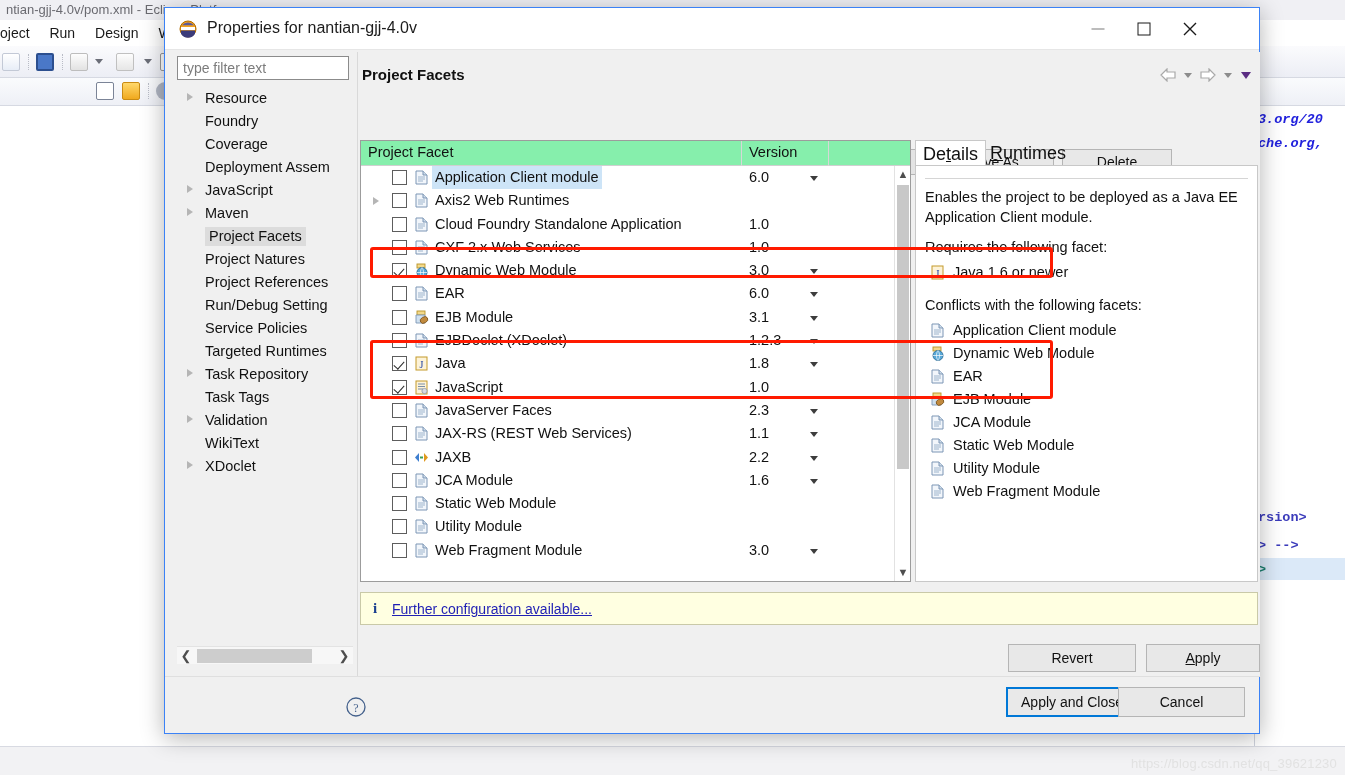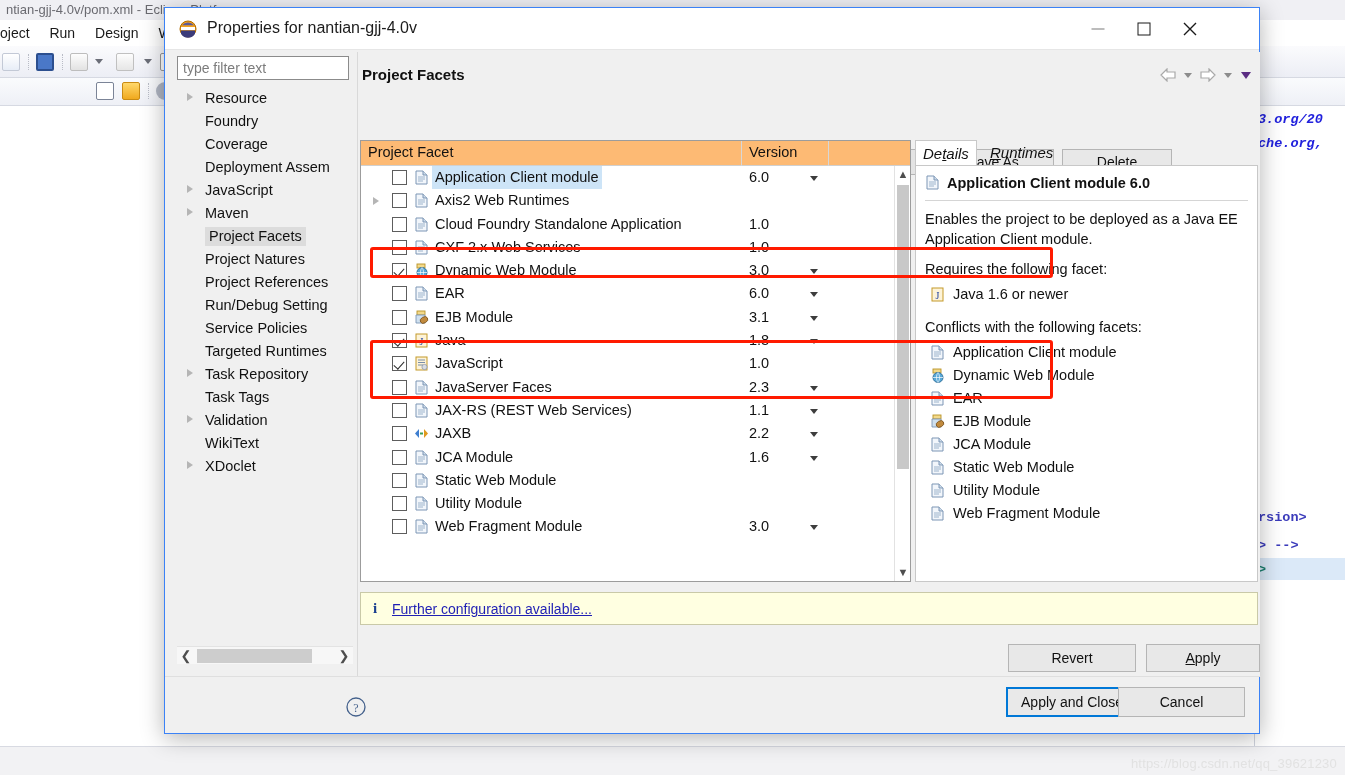--- a/index.html
+++ b/index.html
@@ -167,21 +167,21 @@
   }
   .btn .u { text-decoration:underline; }
 
   
   .tbl {
     position:absolute; left:2px; top:88px; width:551px; height:442px;
     background:#ffffff; border:1px solid #9c9c9c; overflow:hidden;
   }
   .tbl-head {
     position:absolute; left:0; top:0; width:100%; height:25px;
-    background:#fdba74; border-bottom:1px solid #d0d0d0;
+    background:#86efac; border-bottom:1px solid #d0d0d0;
   }
   .th { position:absolute; top:3px; font-size:14.5px; color:#111; }
   .th1 { left:7px; }
   .th2 { left:388px; }
   .th-sep { position:absolute; top:0; width:1px; height:25px; background:#d7d7d7; }
   .tbl-body { position:absolute; left:0; top:25px; width:100%; bottom:0; }
   .row {
     position:relative; height:23.3px; line-height:23.3px; white-space:nowrap;
     cursor:default;
   }
@@ -224,22 +224,22 @@
     position:absolute; left:2px; top:19px; width:12px; height:284px;
     background:#c8c8c8;
   }
 
   
   .details {
     position:absolute; left:557px; top:88px; width:343px; height:442px;
   }
   .tabs { position:absolute; left:0; top:0; height:26px; }
   .tab {
-    position:absolute; top:0; height:26px; line-height:26px; font-size:15px;
-    color:#111; padding:0 7px; cursor:default;font-style:italic;
+    position:absolute; top:0; height:26px; line-height:26px; font-size:18px;
+    color:#111; padding:0 7px; cursor:default;
   }
   .tab.active { background:#ffffff; border:1px solid #c8c8c8; border-bottom:0; }
   .tab .u { text-decoration:underline; }
   .det-body {
     position:absolute; left:0; top:25px; width:343px; height:417px;
     background:#ffffff; border:1px solid #c8c8c8; padding:7px 9px;
     overflow:hidden;
   }
   .det-h {
     position:relative; font-size:14.5px; font-weight:bold; color:#111;
@@ -492,20 +492,31 @@
             <svg viewBox="0 0 15 15" width="15" height="15" class="ficon">
               <rect x="3" y="1" width="8" height="4" fill="#f3d98a" stroke="#b99326" stroke-width="0.9"></rect>
               <path d="M2 5h9v8H2z" fill="#cfe0ef" stroke="#7d96b5" stroke-width="0.9"></path>
               <ellipse cx="10" cy="10" rx="4" ry="3" fill="#c18a3e" stroke="#7d5520" stroke-width="0.8" transform="rotate(-30 10 10)"></ellipse>
             </svg>
             <span class="fname">EJB Module</span>
             <span class="fver">3.1</span>
             <span class="fcaret"></span>
           </div>
           <div class="row">
+            <span class="cb"></span>
+            <svg viewBox="0 0 15 15" width="15" height="15" class="ficon">
+              <path d="M2 1h7l4 4v9H2z" fill="#f2f6fb" stroke="#7d96b5" stroke-width="1"></path>
+              <path d="M9 1v4h4" fill="#cddbe9" stroke="#7d96b5" stroke-width="1"></path>
+              <path d="M4 7h7M4 9h7M4 11h5" stroke="#9db4cc" stroke-width="1"></path>
+            </svg>
+            <span class="fname">EJBDoclet (XDoclet)</span>
+            <span class="fver">1.2.3</span>
+            <span class="fcaret"></span>
+          </div>
+          <div class="row">
             <span class="cb on"></span>
             <svg viewBox="0 0 15 15" width="15" height="15" class="ficon">
               <rect x="2" y="1" width="11" height="13" fill="#fdf3d8" stroke="#c49a2a" stroke-width="1"></rect>
               <text x="7.5" y="11.5" font-size="10" text-anchor="middle" fill="#1c3fa0" font-family="Liberation Serif, serif">J</text>
             </svg>
             <span class="fname">Java</span>
             <span class="fver">1.8</span>
             <span class="fcaret"></span>
           </div>
           <div class="row">
@@ -598,28 +609,20 @@
         <div class="vbot">▼</div>
       </div>
     </div>
 
     <div class="details">
       <div class="tabs">
         <div class="tab active" style="left:0;">De<span class="u">t</span>ails</div>
         <div class="tab" style="left:68px;"><span class="u">R</span>untimes</div>
       </div>
       <div class="det-body">
-        <div class="det-h">
-          <svg style="position:absolute;left:0;top:2px;" width="15" height="15" viewBox="0 0 15 15">
-            <path d="M2 1h7l4 4v9H2z" fill="#f2f6fb" stroke="#7d96b5" stroke-width="1"></path>
-            <path d="M9 1v4h4" fill="#cddbe9" stroke="#7d96b5" stroke-width="1"></path>
-            <path d="M4 7h7M4 9h7M4 11h5" stroke="#9db4cc" stroke-width="1"></path>
-          </svg>
-          <span>Application Client module 6.0</span>
-        </div>
         <div class="det-rule"></div>
         <div class="det-p">Enables the project to be deployed as a Java EE Application Client module.</div>
         <div class="det-sub">Requires the following facet:</div>
         <div id="det-requires">
             <div class="det-li"><svg viewBox="0 0 15 15" width="15" height="15" class="ficon2">
                 <rect x="2" y="1" width="11" height="13" fill="#fdf3d8" stroke="#c49a2a" stroke-width="1"></rect>
                 <text x="7.5" y="11.5" font-size="10" text-anchor="middle" fill="#1c3fa0" font-family="Liberation Serif, serif">J</text>
               </svg><span>Java 1.6 or newer</span></div>
           </div>
         <div class="det-sub" style="margin-top:12px;">Conflicts with the following facets:</div>

